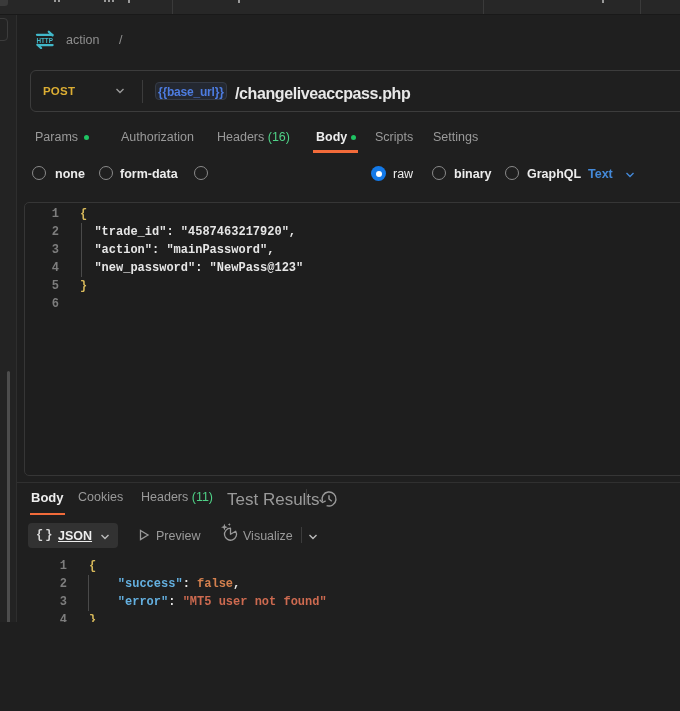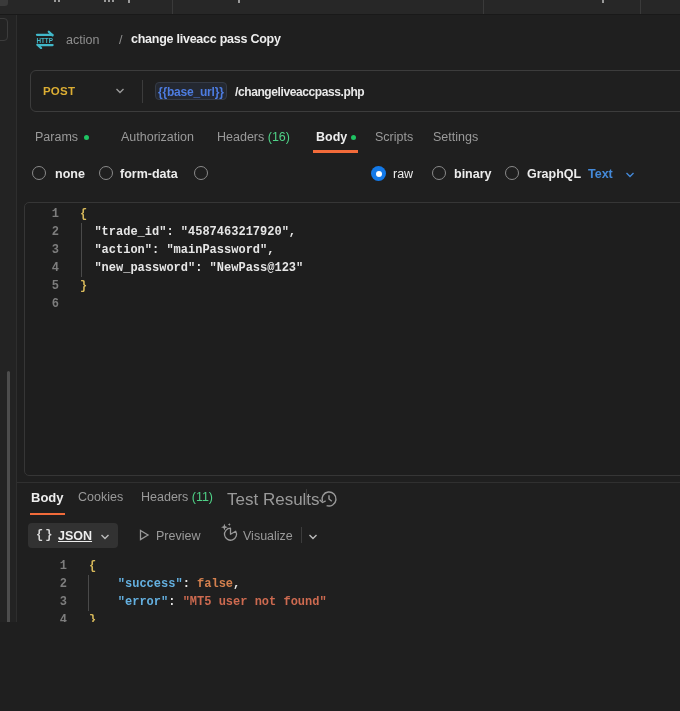--- a/index.html
+++ b/index.html
@@ -35,31 +35,30 @@
     <g fill="none" stroke="#41b8c9" stroke-width="2.3" stroke-linecap="round">
       <path d="M2 4.8 H17.4"></path>
       <path d="M13.8 1.8 L17.5 5.4"></path>
       <path d="M4.1 15.1 H17.6"></path>
       <path d="M2.4 14.7 L6 18"></path>
     </g>
     <text x="9.7" y="13" fill="#41b8c9" font-family="Liberation Sans,sans-serif" font-size="8" font-weight="bold" text-anchor="middle" textLength="16.5" lengthAdjust="spacingAndGlyphs">HTTP</text>
   </svg>
   <div class="abs" style="left:66px;top:33px;font-size:12.5px;color:#8f8f8f;">action</div>
   <div class="abs" style="left:119px;top:33px;font-size:12.5px;color:#8f8f8f;">/</div>
-  <div class="abs" style="left:131px;top:32px;font-size:12.5px;font-weight:700;letter-spacing:-0.25px;color:#ededed;">change liveacc pass Copy</div>
 
   <div class="abs" style="left:30px;top:70px;width:680px;height:42px;border:1px solid #3c3c3c;border-radius:6px;background:#1f1f1f;"></div>
   <div class="abs" style="left:43px;top:85px;font-size:11.5px;font-weight:700;color:#dcae33;letter-spacing:0.2px;">POST</div>
   <svg class="abs" style="left:114px;top:86px;" width="12" height="10" viewBox="0 0 12 10">
       <path d="M2.5 3 L6 6.5 L9.5 3" stroke="#9a9a9a" stroke-width="1.4" fill="none"></path>
     </svg>
   <div class="abs" style="left:142px;top:80px;width:1px;height:23px;background:#3c3c3c;"></div>
   <div class="abs" style="left:155px;top:82px;width:72px;height:18px;background:#242831;border:1px solid #353b46;border-radius:4px;"></div>
   <div class="abs" style="left:158px;top:85px;font-size:12px;font-weight:600;letter-spacing:-0.2px;color:#4d7ce0;">{{base_url}}</div>
-  <div class="abs" style="left:235px;top:85px;font-size:12px;font-weight:600;letter-spacing:-0.4px;color:#e8e8e8;">/changeliveaccpass.php</div>
+  <div class="abs" style="left:235px;top:85px;font-size:16px;font-weight:600;letter-spacing:-0.4px;color:#e8e8e8;">/changeliveaccpass.php</div>
 
   <div class="abs" style="left:35px;top:130px;font-size:12.5px;color:#9a9a9a;">Params</div>
   <div class="abs" style="left:84px;top:135px;width:5px;height:5px;border-radius:50%;background:#1fc463;"></div>
   <div class="abs" style="left:121px;top:130px;font-size:12.5px;color:#9a9a9a;">Authorization</div>
   <div class="abs" style="left:217px;top:130px;font-size:12.5px;color:#9a9a9a;">Headers <span style="color:#4fd287;">(16)</span></div>
   <div class="abs" style="left:316px;top:130px;font-size:12.5px;font-weight:700;color:#ededed;">Body</div>
   <div class="abs" style="left:351px;top:135px;width:5px;height:5px;border-radius:50%;background:#1fc463;"></div>
   <div class="abs" style="left:313px;top:150px;width:45px;height:2.5px;background:#f26b3a;"></div>
   <div class="abs" style="left:375px;top:130px;font-size:12.5px;color:#9a9a9a;">Scripts</div>
   <div class="abs" style="left:433px;top:130px;font-size:12.5px;color:#9a9a9a;">Settings</div>

